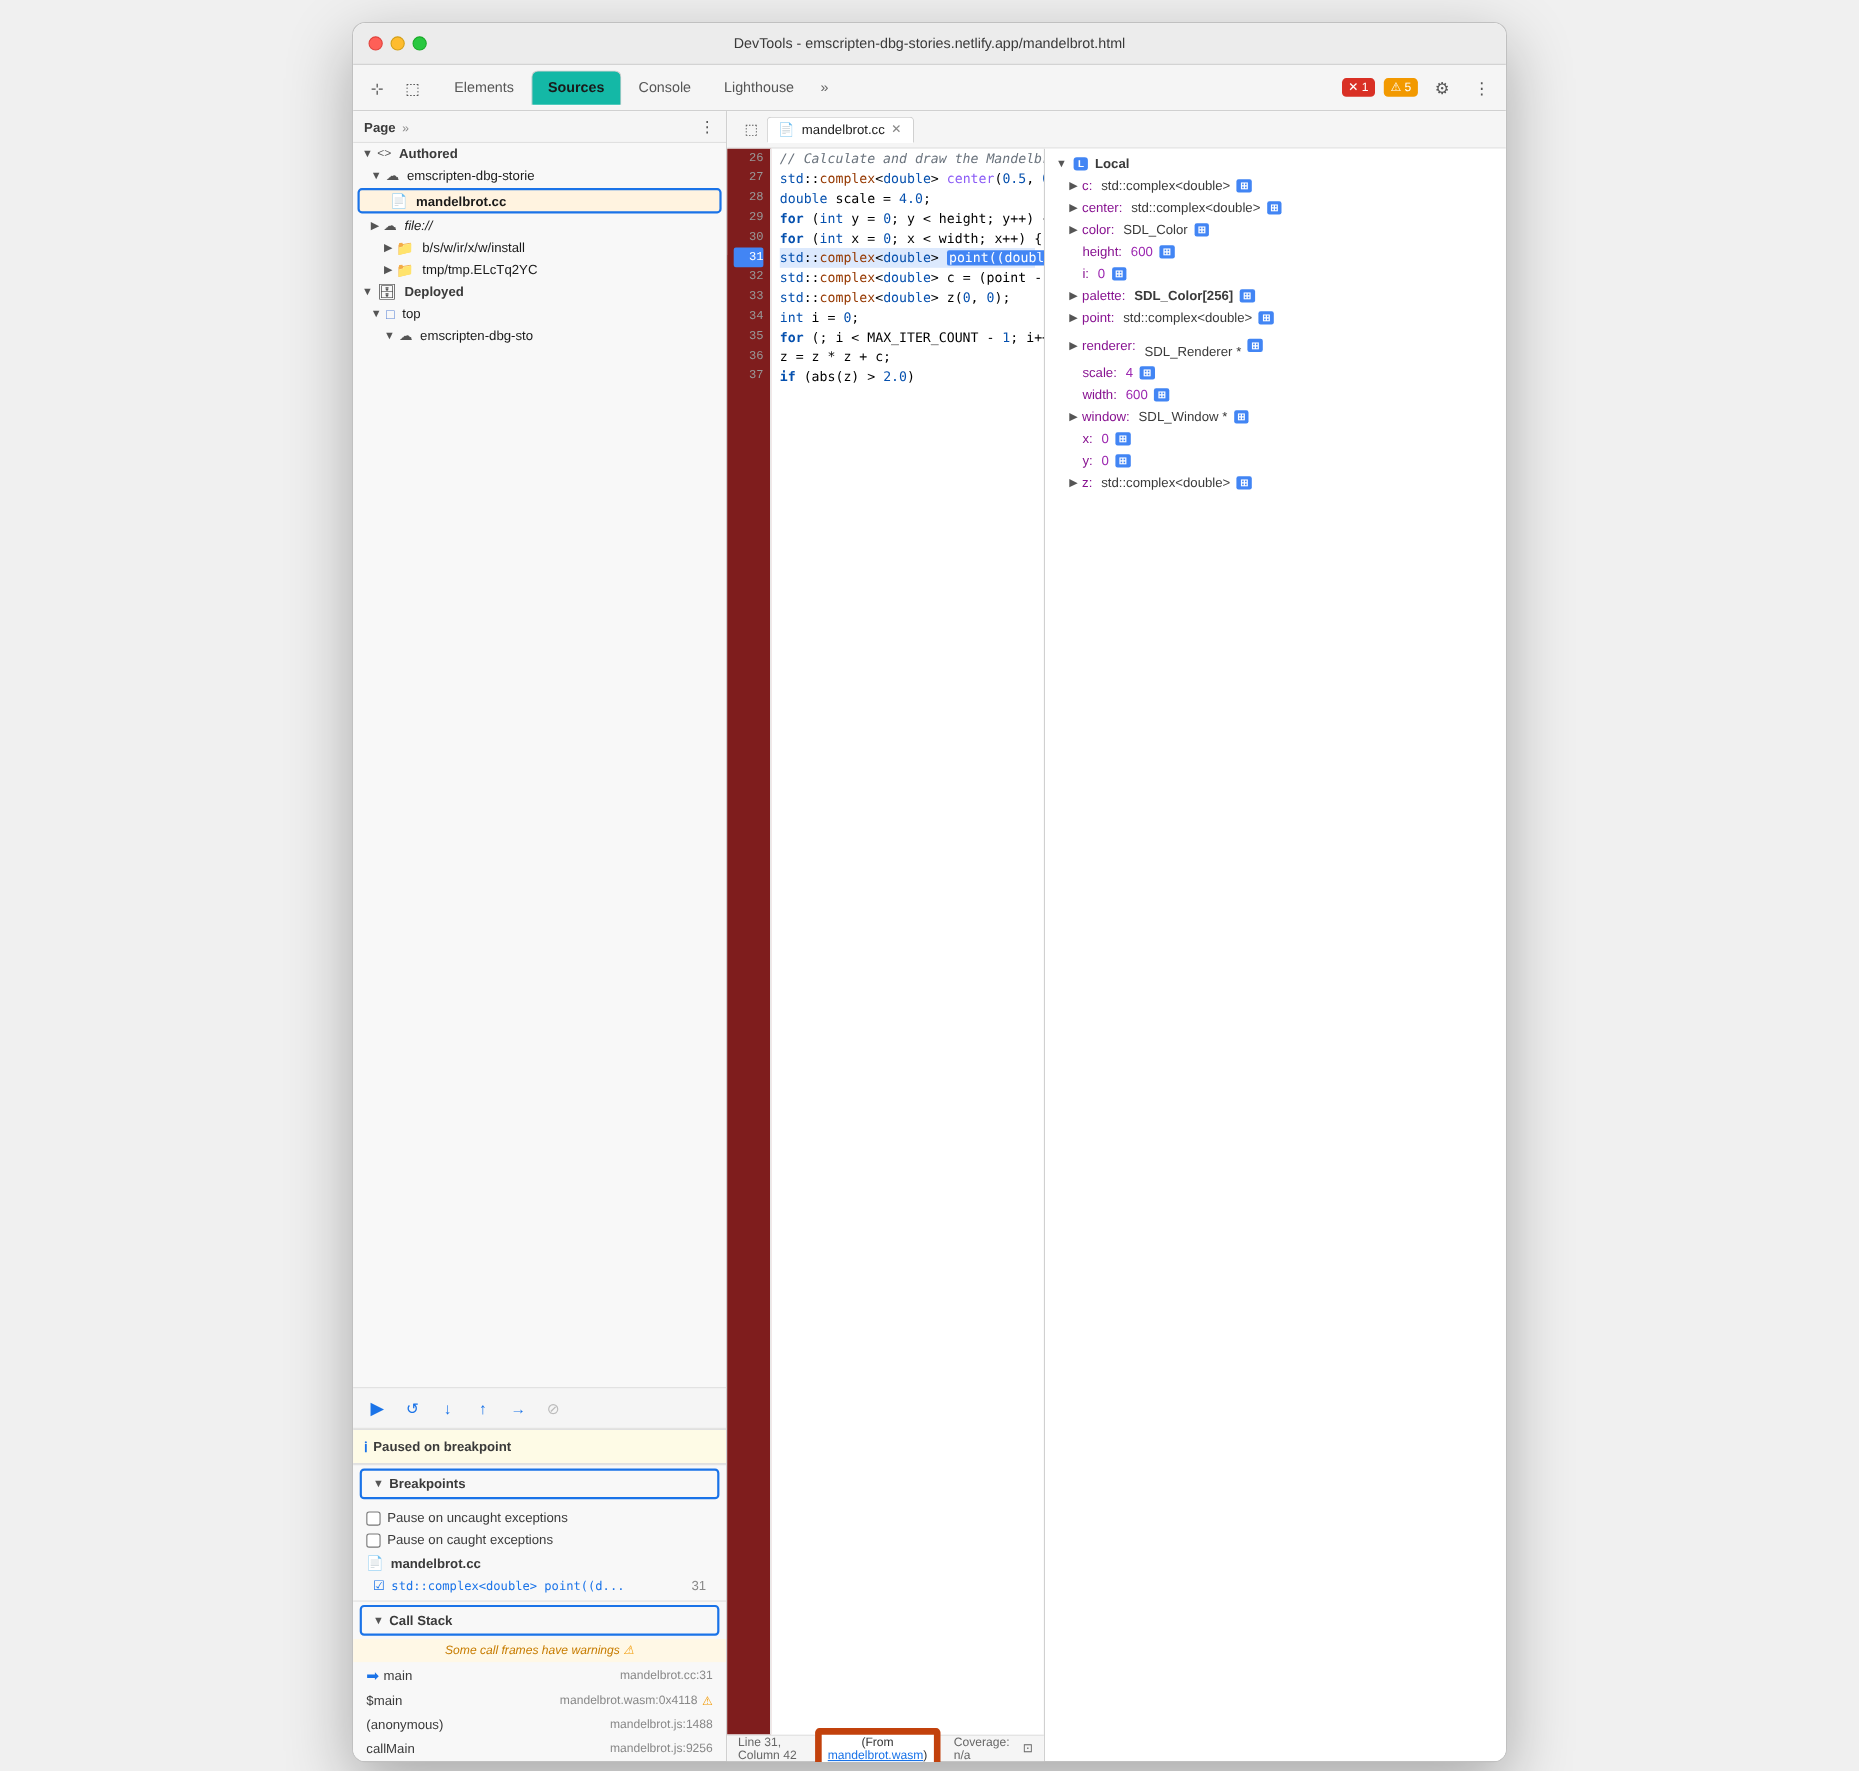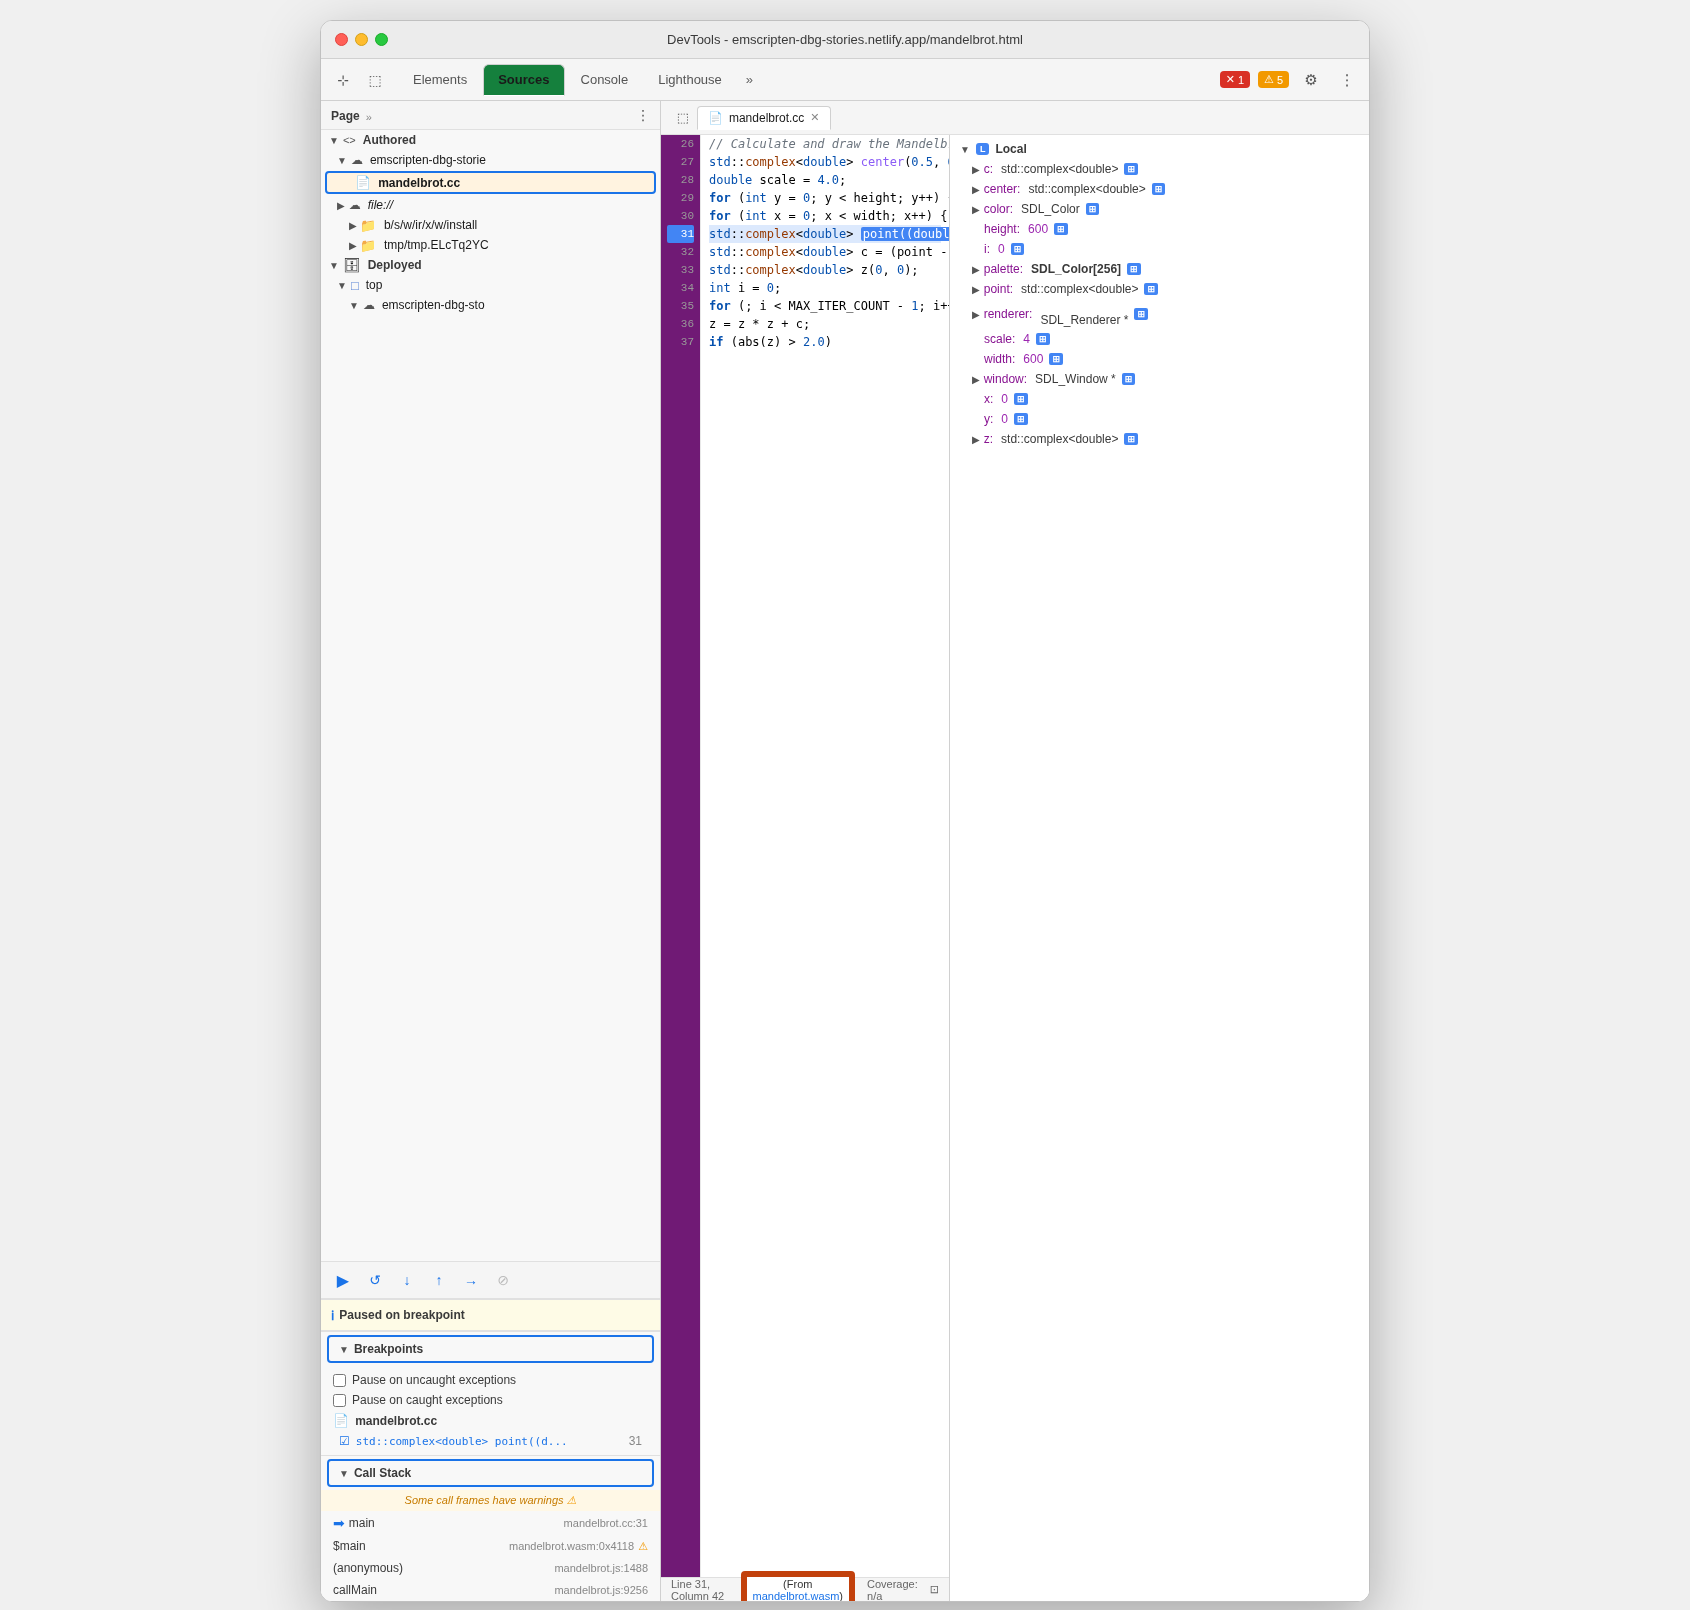--- a/index.html
+++ b/index.html
@@ -82,21 +82,21 @@
       padding: 6px 14px;
       border-radius: 6px 6px 0 0;
       cursor: pointer;
       font-size: 13px;
       color: #555;
       height: 32px;
       display: flex;
       align-items: center;
     }
     .tab.active {
-      background: #15803d;
+      background: #14b8a6;
       color: #1a1a1a;
       font-weight: 600;
       border: 1px solid #d0d0d0;
       border-bottom: 1px solid #ffffff;
     }
     .tab-more {
       padding: 4px 8px;
       color: #666;
       cursor: pointer;
       font-size: 13px;
@@ -349,21 +349,21 @@
     .code-area {
       display: flex;
       flex: 1;
       overflow-y: auto;
       font-family: 'Menlo', 'Monaco', 'Courier New', monospace;
       font-size: 12px;
       line-height: 1.5;
     }
     .line-numbers {
       min-width: 40px;
-      background: #701a75;
+      background: #7f1d1d;
       border-right: 1px solid #e8e8e8;
       padding: 0 6px;
       text-align: right;
       color: #999;
       user-select: none;
       font-size: 11px;
     }
     .line-number {
       height: 18px;
       line-height: 18px;

